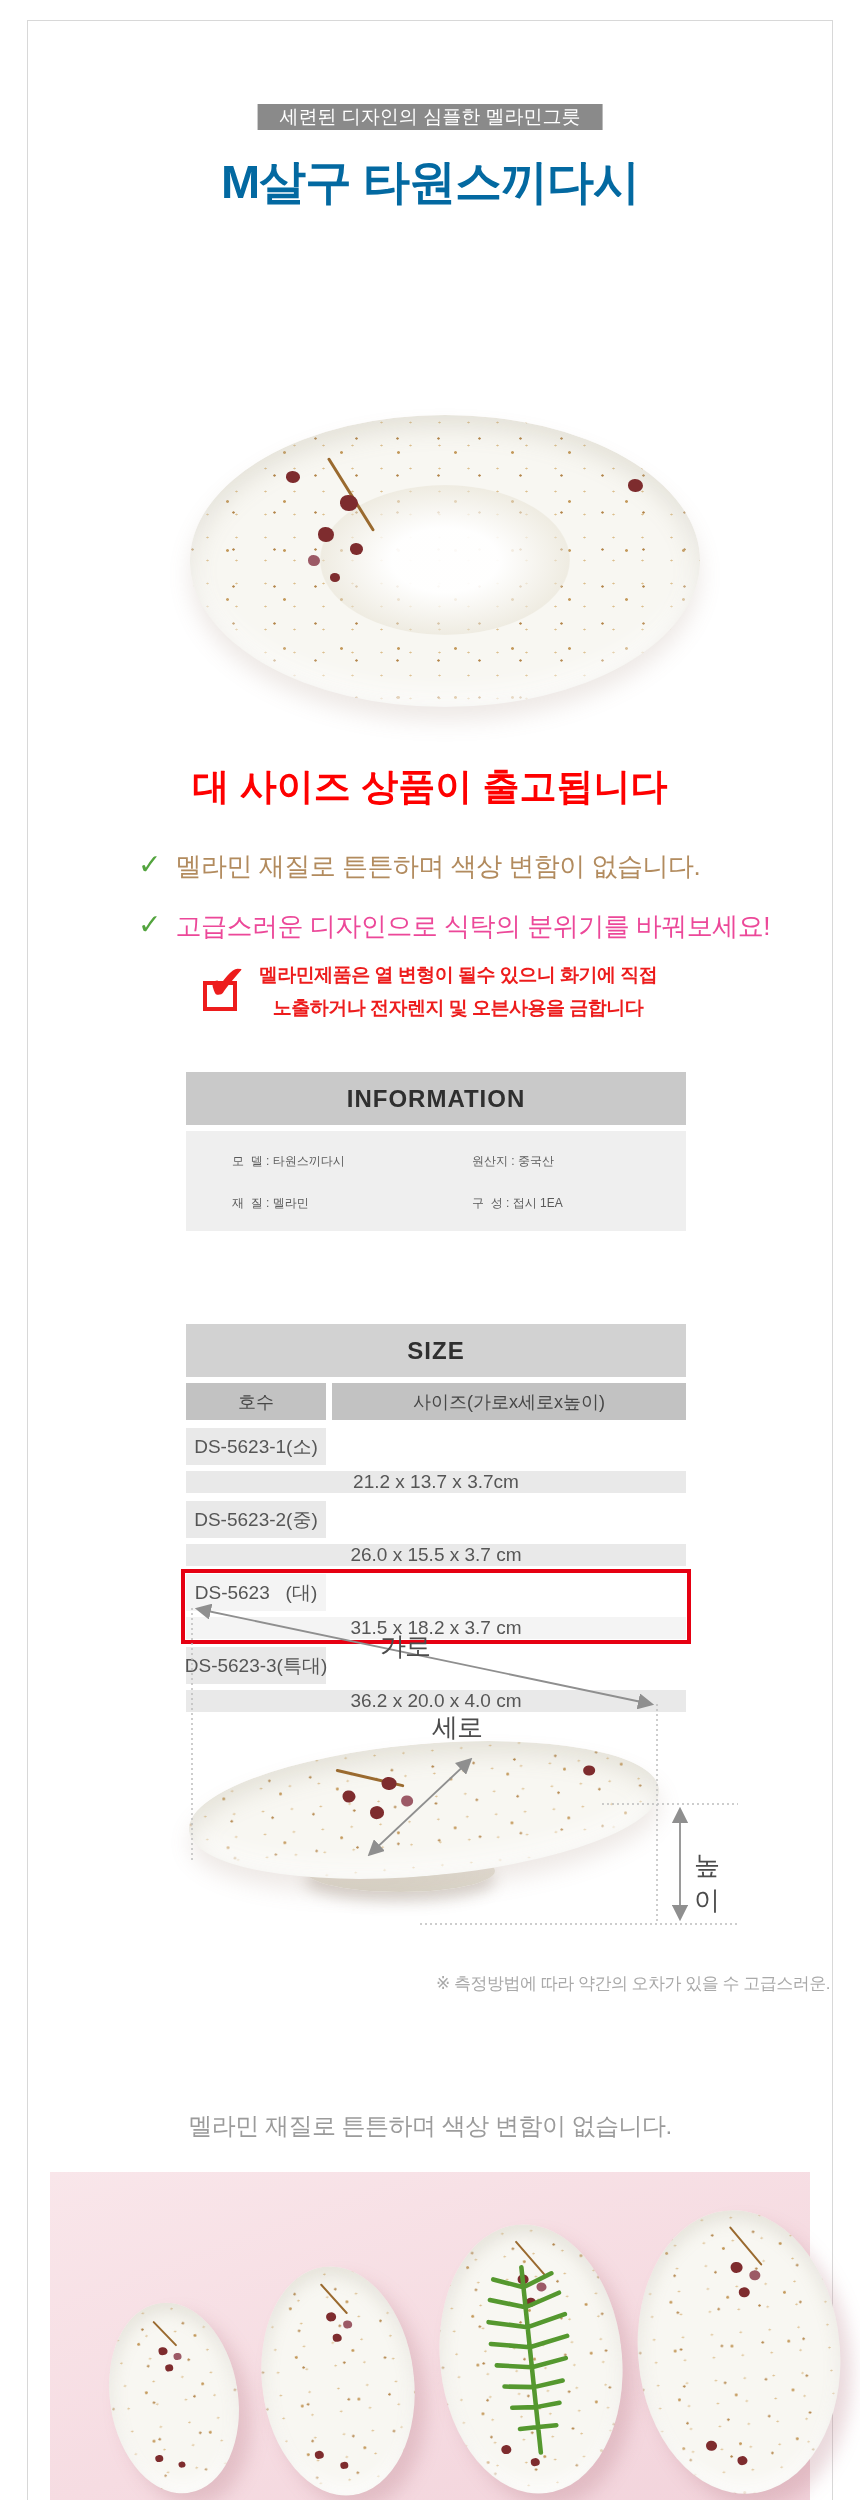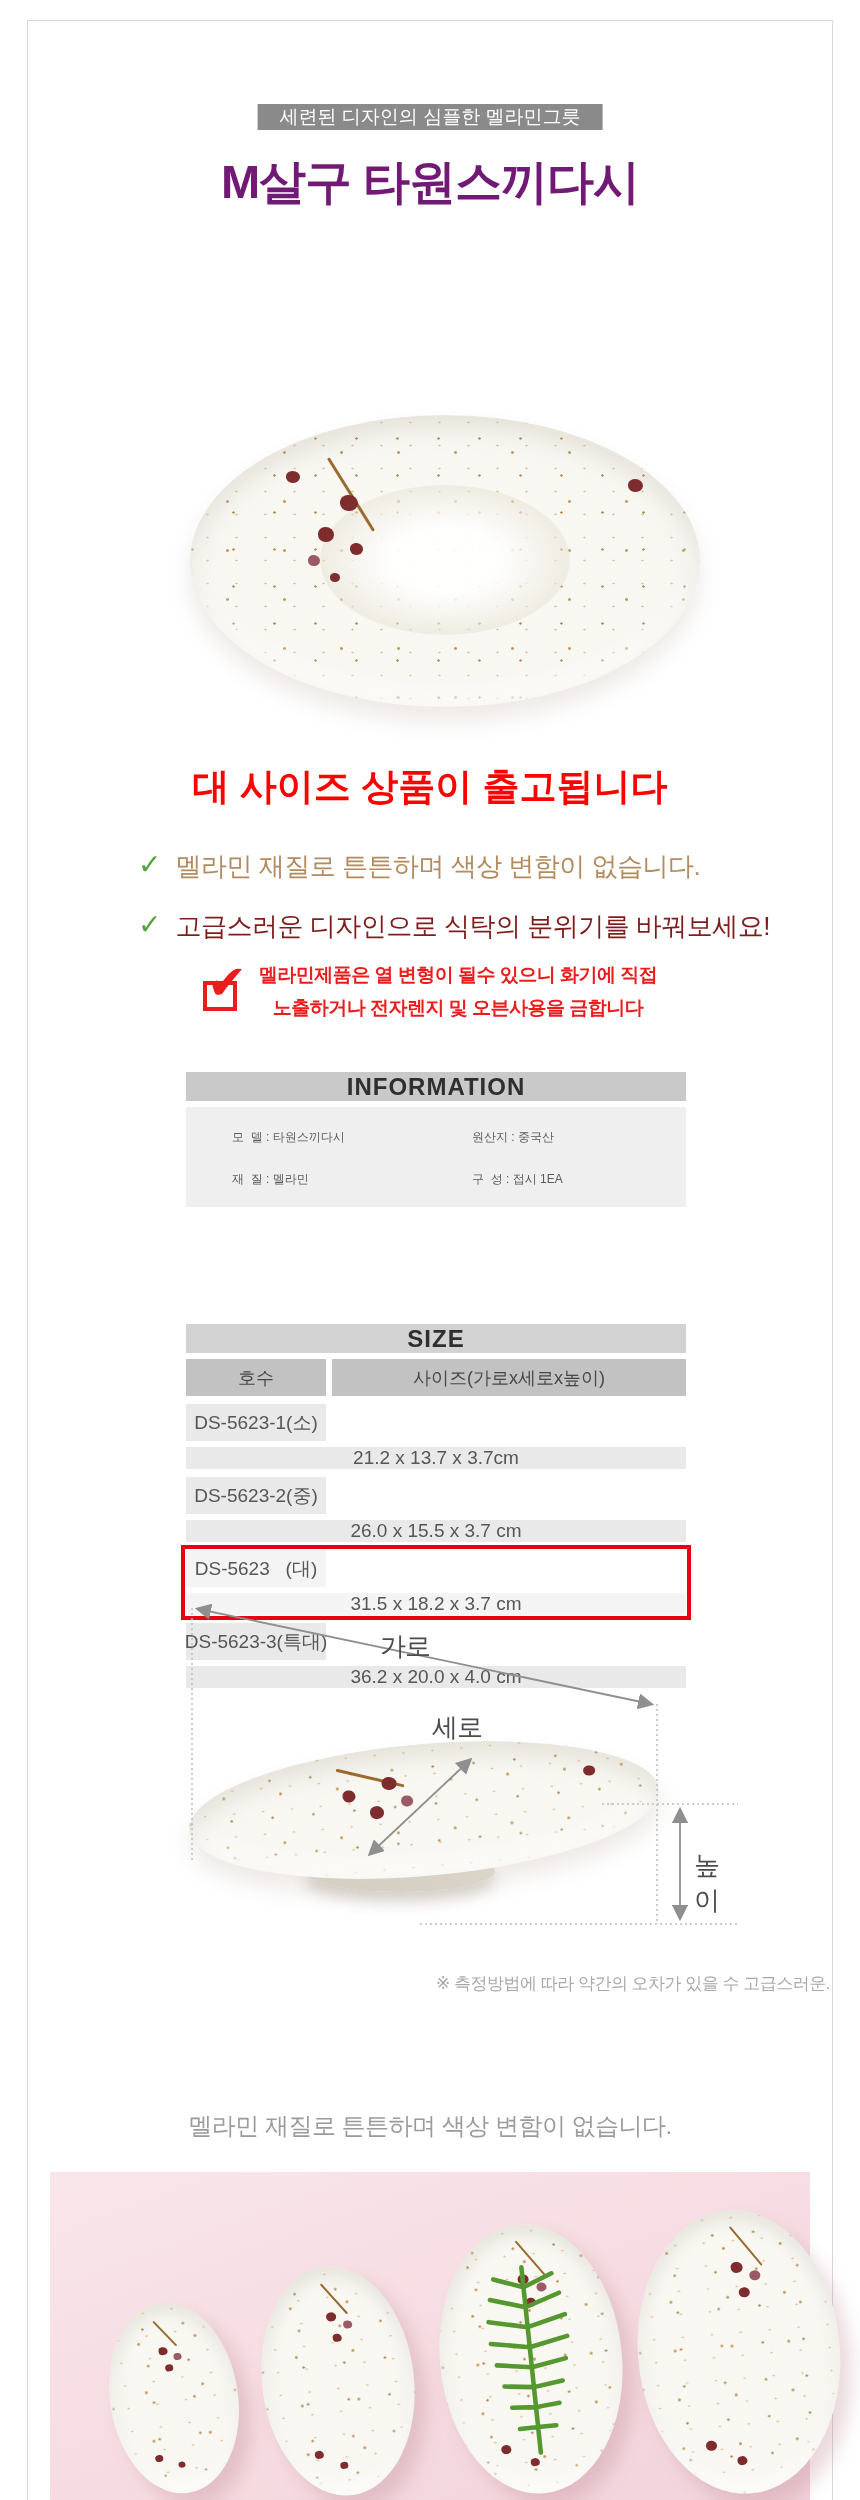--- a/index.html
+++ b/index.html
@@ -5,21 +5,21 @@
   * { margin:0; padding:0; box-sizing:border-box; }
   html,body { background:#fff; }
   body { font-family:"Liberation Sans","DejaVu Sans",sans-serif; }
   .page { position:relative; width:860px; height:2500px; background:#fff; overflow:hidden; margin:0 auto; }
   .frame { position:absolute; left:27px; top:20px; width:806px; height:2480px; border:1px solid #d8d8d8; border-bottom:none; }
 
   
   .banner { position:absolute; top:104px; left:50%; transform:translateX(-50%);
     background:#8a8a8a; color:#fff; font-size:19px; padding:0 22px; letter-spacing:0; white-space:nowrap; }
   .title { position:absolute; top:146px; left:0; width:100%; text-align:center;
-    font-size:47px; font-weight:bold; color:#701a75; letter-spacing:-1px; line-height:72px; }
+    font-size:47px; font-weight:bold; color:#0369a1; letter-spacing:-1px; line-height:72px; }
 
   
   .plate { border-radius:50%; background-color:#f8f7f2;
     background-image:
       radial-gradient(#c49a5c 1.1px, transparent 1.9px),
       radial-gradient(#b3854a 0.9px, transparent 1.6px),
       radial-gradient(#dcbe8e 0.8px, transparent 1.5px);
     background-size:57px 49px, 41px 37px, 29px 23px;
     background-position:9px 13px, 23px 5px, 3px 19px;
     box-shadow: inset 0 10px 26px rgba(150,140,115,.22), inset 0 -12px 24px rgba(255,255,255,.9),
@@ -47,21 +47,21 @@
 
   
   .warning { position:absolute; top:958px; left:0; width:100%; display:flex;
     justify-content:center; align-items:center; gap:22px; }
   .warn-box { position:relative; width:34px; height:30px; border:4px solid #ed1c1c; margin-top:10px; }
   .warn-check { position:absolute; left:0px; top:-26px; font-size:48px; color:#ed1c1c; line-height:48px; }
   .warn-text { text-align:center; font-size:19px; font-weight:bold; line-height:33px; letter-spacing:-0.5px; }
 
   
   .tbl { position:absolute; left:186px; width:500px; }
-  .tbl-header { height:29px; background:#c9c9c9; color:#2f2f2f; font-size:24px; font-weight:bold;
+  .tbl-header { height:53px; background:#c9c9c9; color:#2f2f2f; font-size:24px; font-weight:bold;
     display:flex; align-items:center; justify-content:center; letter-spacing:1px; }
   .info-body { margin-top:6px; background:#efefef; padding:16px 0 14px 0; }
   .info-grid { display:grid; grid-template-columns:56% 44%; row-gap:14px; }
   .info-cell { font-size:12px; color:#5a5a5a; white-space:pre; line-height:28px; }
   .info-cell.c1 { padding-left:46px; }
   .info-cell.c2 { padding-left:6px; }
 
   .size-tbl { top:1324px; }
   .size-colhead { display:flex; gap:6px; margin-top:6px; }
   .size-colhead div { background:#c2c2c2; color:#474747; font-size:18px; height:37px;
@@ -117,21 +117,21 @@
 
   <div class="notice" style="color:#fe0000;">대 사이즈 상품이 출고됩니다</div>
 
   <div class="features">
     <div class="feature">
       <span class="chk" style="color:#53a43e;">✓</span>
       <span class="ftxt" style="color:#b28b5e;">멜라민 재질로 튼튼하며 색상 변함이 없습니다.</span>
     </div>
     <div class="feature">
       <span class="chk" style="color:#53a43e;">✓</span>
-      <span class="ftxt" style="color:#7f1d1d;">고급스러운 디자인으로 식탁의 분위기를 바꿔보세요!</span>
+      <span class="ftxt" style="color:#ec4899;">고급스러운 디자인으로 식탁의 분위기를 바꿔보세요!</span>
     </div>
   </div>
 
   <div class="warning">
     <span class="warn-box">
       <span class="warn-check">✔</span>
     </span>
     <span class="warn-text" style="color:#ed1c1c;">
       <span>멜라민제품은 열 변형이 될수 있으니 화기에 직접</span><br>
       <span>노출하거나 전자렌지 및 오븐사용을 금합니다</span>

